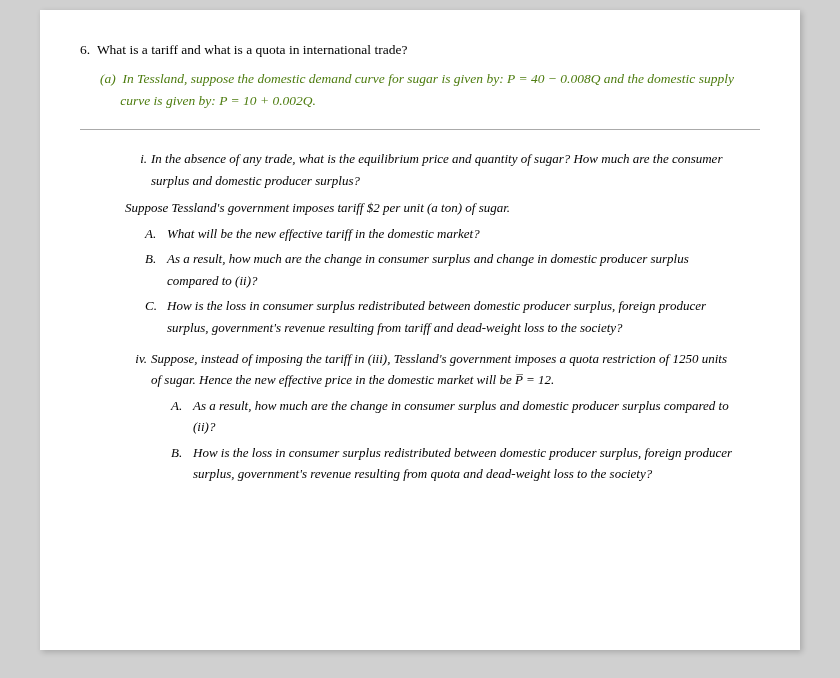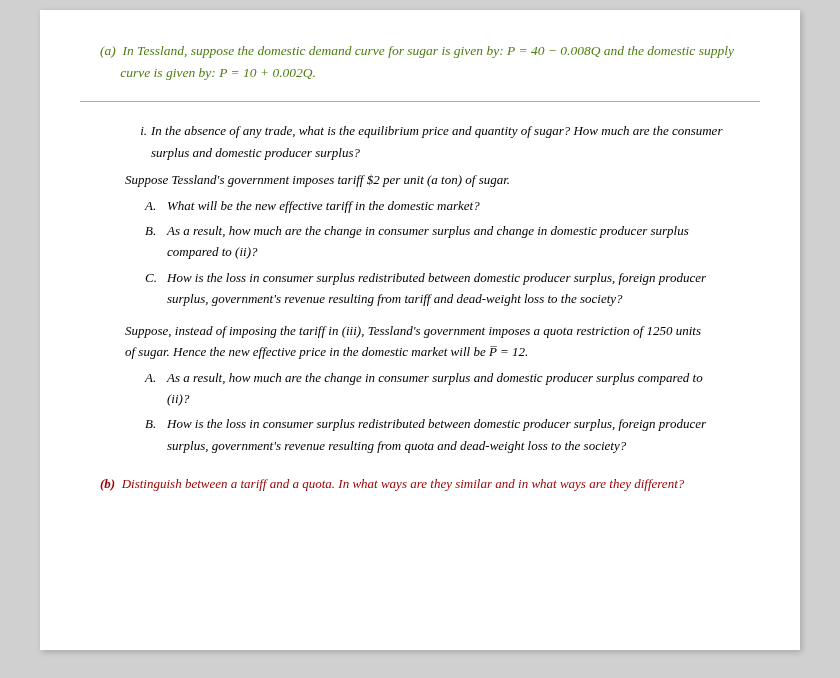--- a/index.html
+++ b/index.html
@@ -116,20 +116,23 @@
 
     .math {
       font-style: italic;
     }
   </style>
 </head>
 <body>
 
 <div class="page">
 
+  <div class="question-header">
+    <span>6. &nbsp;</span><span>What is a tariff and what is a quota in international trade?</span>
+  </div>
 
   <div class="sub-part-a">
     <p>
       <span class="bold">(a)</span>&nbsp; In Tessland, suppose the domestic demand curve for sugar is given by: <span class="math">P</span> = 40 − 0.008<span class="math">Q</span> and the domestic supply<br>
       &nbsp;&nbsp;&nbsp;&nbsp;&nbsp;&nbsp;curve is given by: <span class="math">P</span> = 10 + 0.002<span class="math">Q</span>.
     </p>
   </div>
 
   <hr class="divider">
 
@@ -164,20 +167,21 @@
             <span class="alpha-content">
               How is the loss in consumer surplus redistributed between domestic producer surplus, foreign producer<br>
               surplus, government's revenue resulting from tariff and dead-weight loss to the society?
             </span>
           </div>
         </div>
       </span>
     </div>
 
     <div class="roman-item">
+      <span class="roman-label">iv.</span>
       <span class="roman-content">
         Suppose, instead of imposing the tariff in (iii), Tessland's government imposes a quota restriction of 1250 units<br>
         of sugar. Hence the new effective price in the domestic market will be <span class="math">P̅</span> = 12.
         <div class="alpha-list">
           <div class="alpha-item">
             <span class="alpha-label">A.</span>
             <span class="alpha-content">
               As a result, how much are the change in consumer surplus and domestic producer surplus compared to<br>
               (ii)?
             </span>
@@ -188,17 +192,14 @@
               How is the loss in consumer surplus redistributed between domestic producer surplus, foreign producer<br>
               surplus, government's revenue resulting from quota and dead-weight loss to the society?
             </span>
           </div>
         </div>
       </span>
     </div>
 
   </div>
 
-  <div class="part-b">
-    <span class="label">(b)</span>&nbsp; Distinguish between a tariff and a quota. In what ways are they similar and in what ways are they different?
-  </div>
 
 </div>
 
 </body></html>

